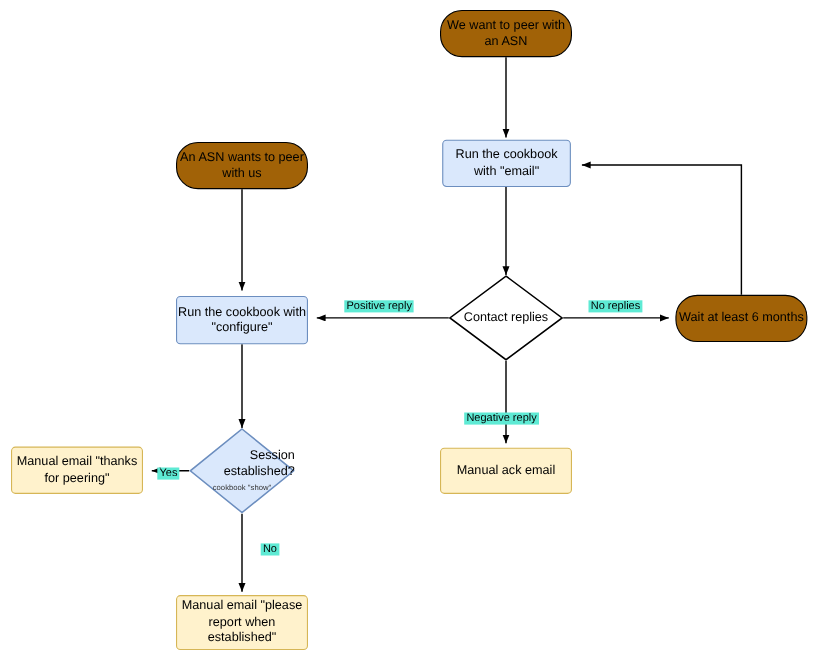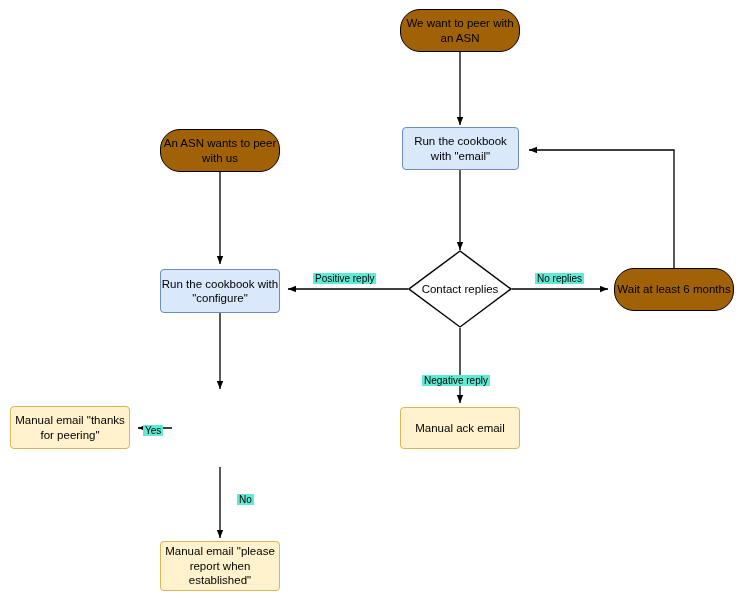--- a/index.html
+++ b/index.html
@@ -155,20 +155,29 @@
   </div>
 
   <div class="node box-white" style="left:614px; top:268px; width:120px; height:43px;">
     <span class="lines">Wait at least 6 months</span>
   </div>
 
   <div class="node box-yellow" style="left:400px; top:407px; width:120px; height:42px;text-align:center;">
     <span class="lines">Manual ack email</span>
   </div>
 
+  <div class="diamond-wrap" style="left:172px; top:389px; width:96px; height:78px;">
+    <svg class="diamond-shape" viewBox="0 0 96 78" preserveAspectRatio="none">
+      <polygon points="48,1 95,39 48,77 1,39" fill="#dae8fc" stroke="#6c8ebf" stroke-width="1.4"></polygon>
+    </svg>
+    <div class="diamond-label">
+      <span>Session established?</span>
+      <span class="diamond-sub">cookbook "show"</span>
+    </div>
+  </div>
 
   <div class="node box-yellow" style="left:10px; top:406px; width:120px; height:43px;">
     <span class="lines">Manual email "thanks for peering"</span>
   </div>
 
   <div class="node box-yellow" style="left:160px; top:541px; width:120px; height:50px;">
     <span class="lines">Manual email "please report when established"</span>
   </div>
 
   <div class="edge-label" style="left:313px; top:273px;">Positive reply</div>

